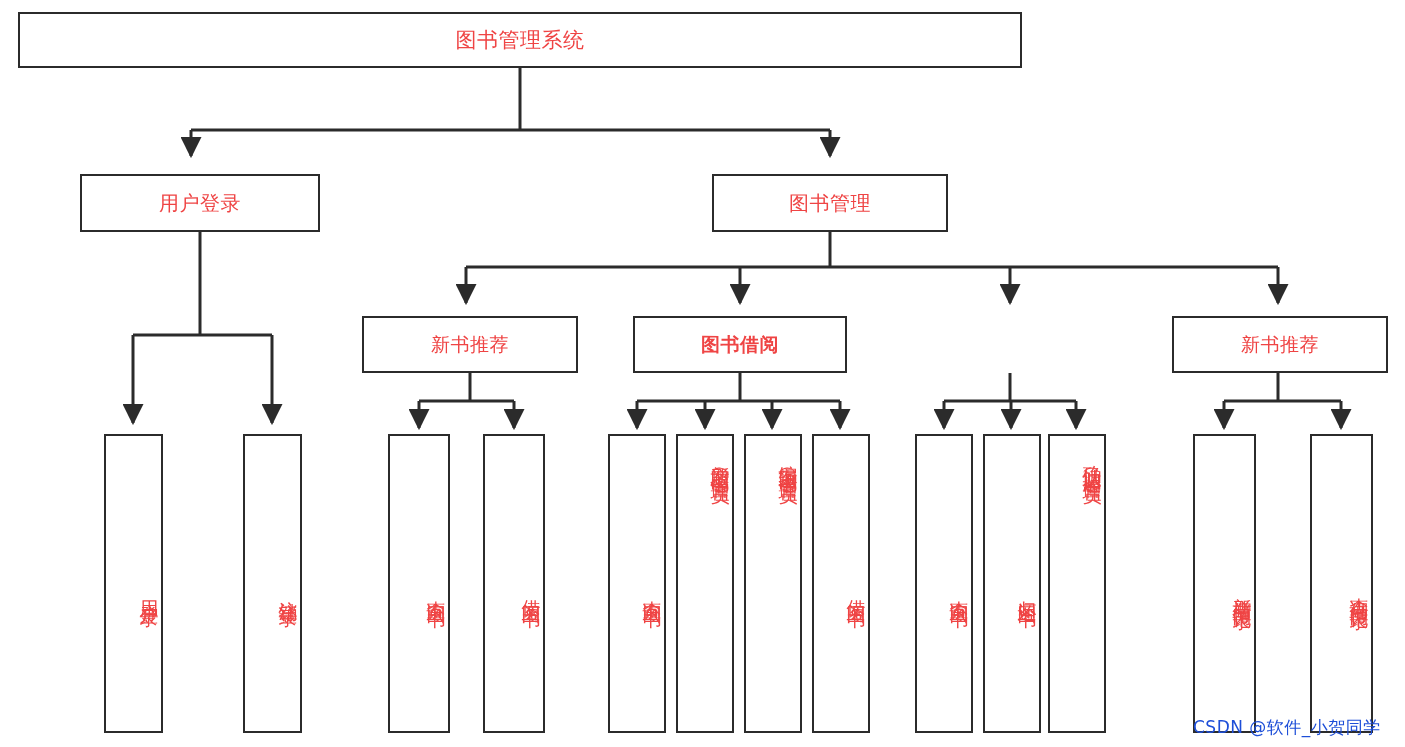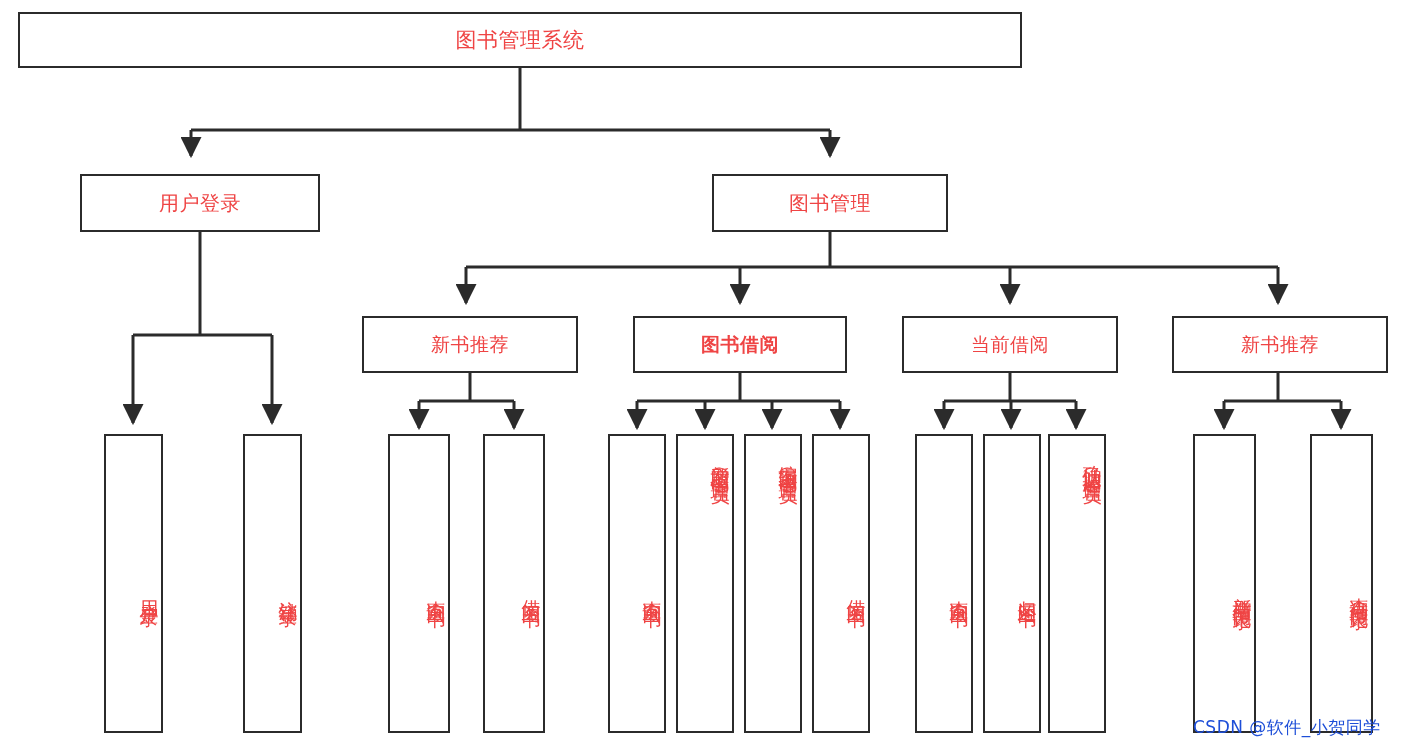--- a/index.html
+++ b/index.html
@@ -132,23 +132,20 @@
   <div class="node lvl1" style="left:712px; top:174px; width:236px; height:58px;">
     <span>图书管理</span>
   </div>
 
   <div class="node lvl2" style="left:362px; top:316px; width:216px; height:57px;">
     <span>新书推荐</span>
   </div>
   <div class="node lvl2" style="left:633px; top:316px; width:214px; height:57px;font-weight:bold;">
     <span>图书借阅</span>
   </div>
-  <div class="node lvl2" style="left:902px; top:316px; width:216px; height:57px;">
-    <span>当前借阅</span>
-  </div>
   <div class="node lvl2" style="left:1172px; top:316px; width:216px; height:57px;">
     <span>新书推荐</span>
   </div>
 
   <div class="node leaf" style="left:104px; top:434px; width:59px; height:299px;">
     <span class="leaf-label">用户登录</span>
   </div>
   <div class="node leaf" style="left:243px; top:434px; width:59px; height:299px;">
     <span class="leaf-label">注销登录</span>
   </div>

